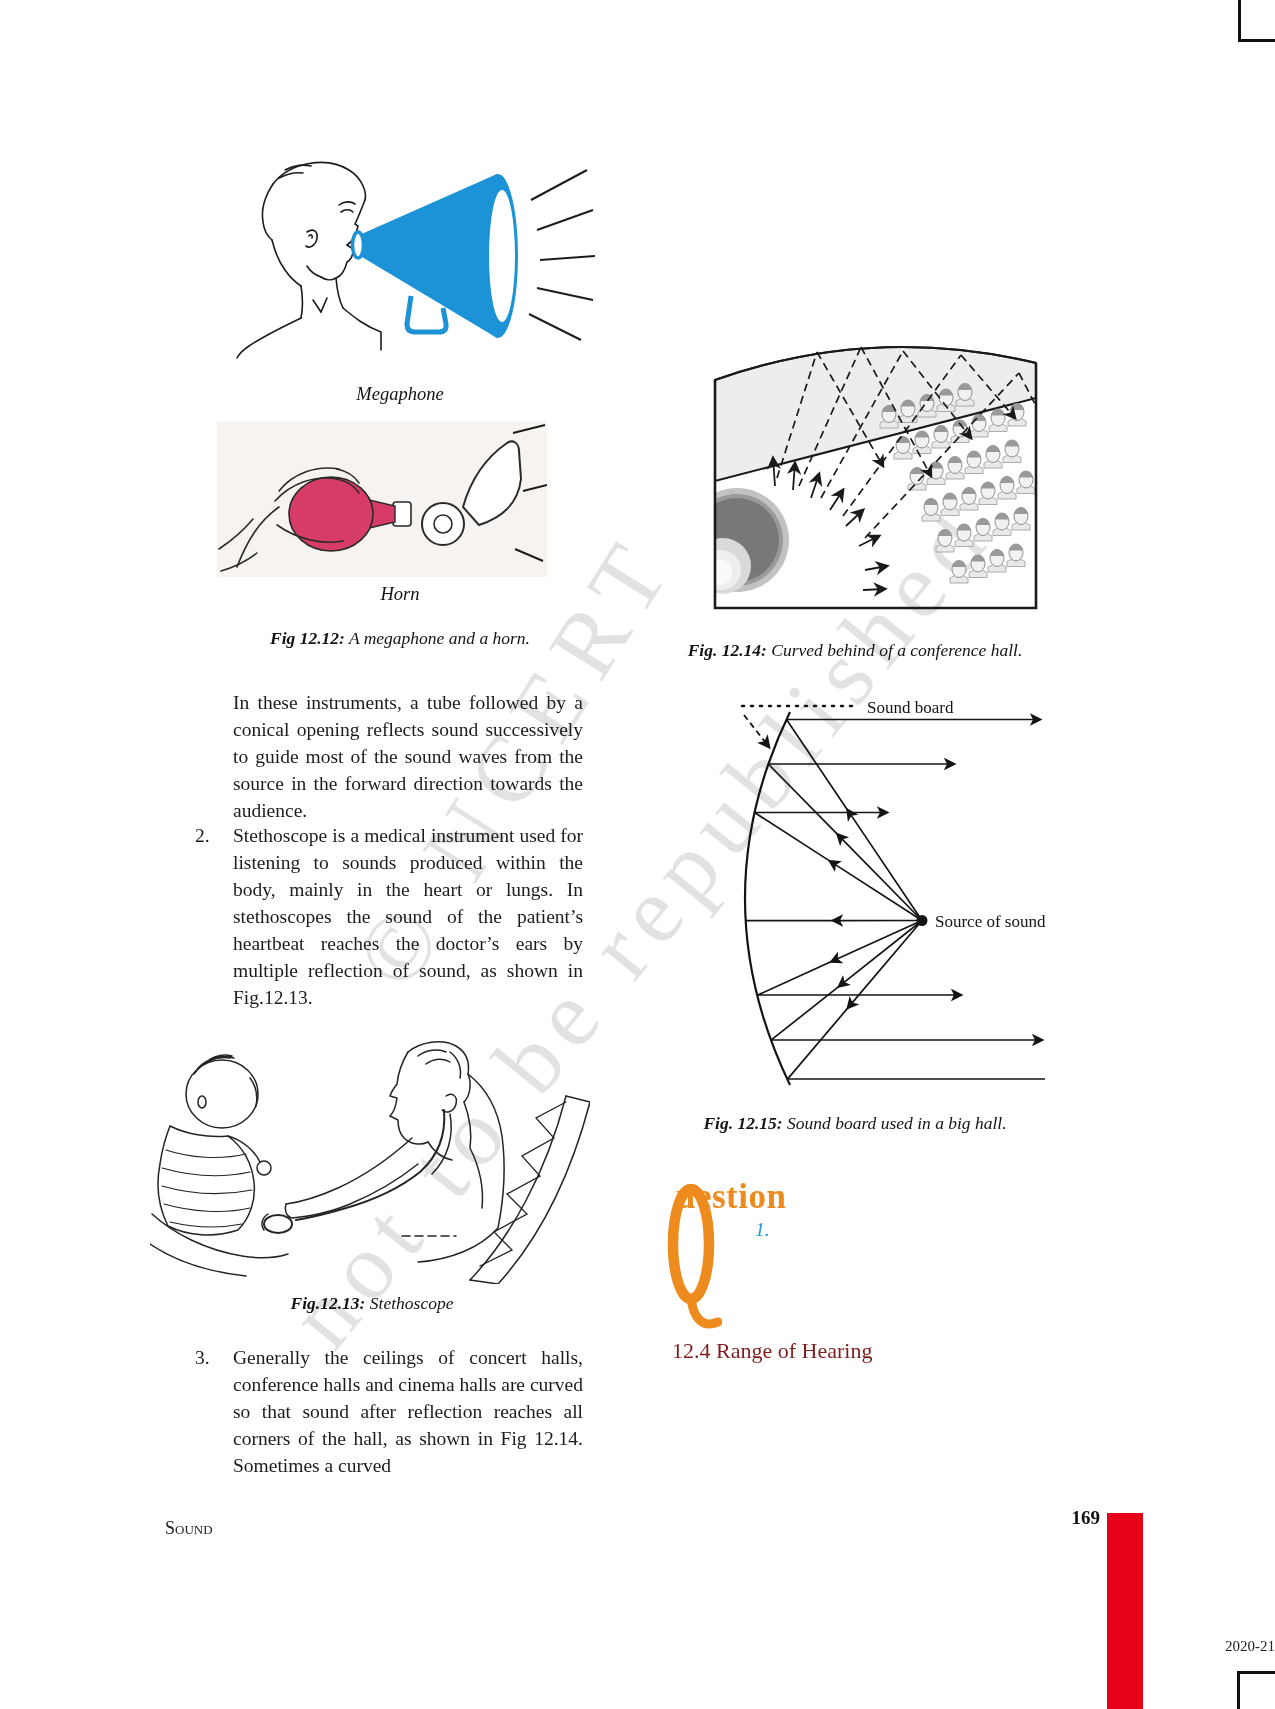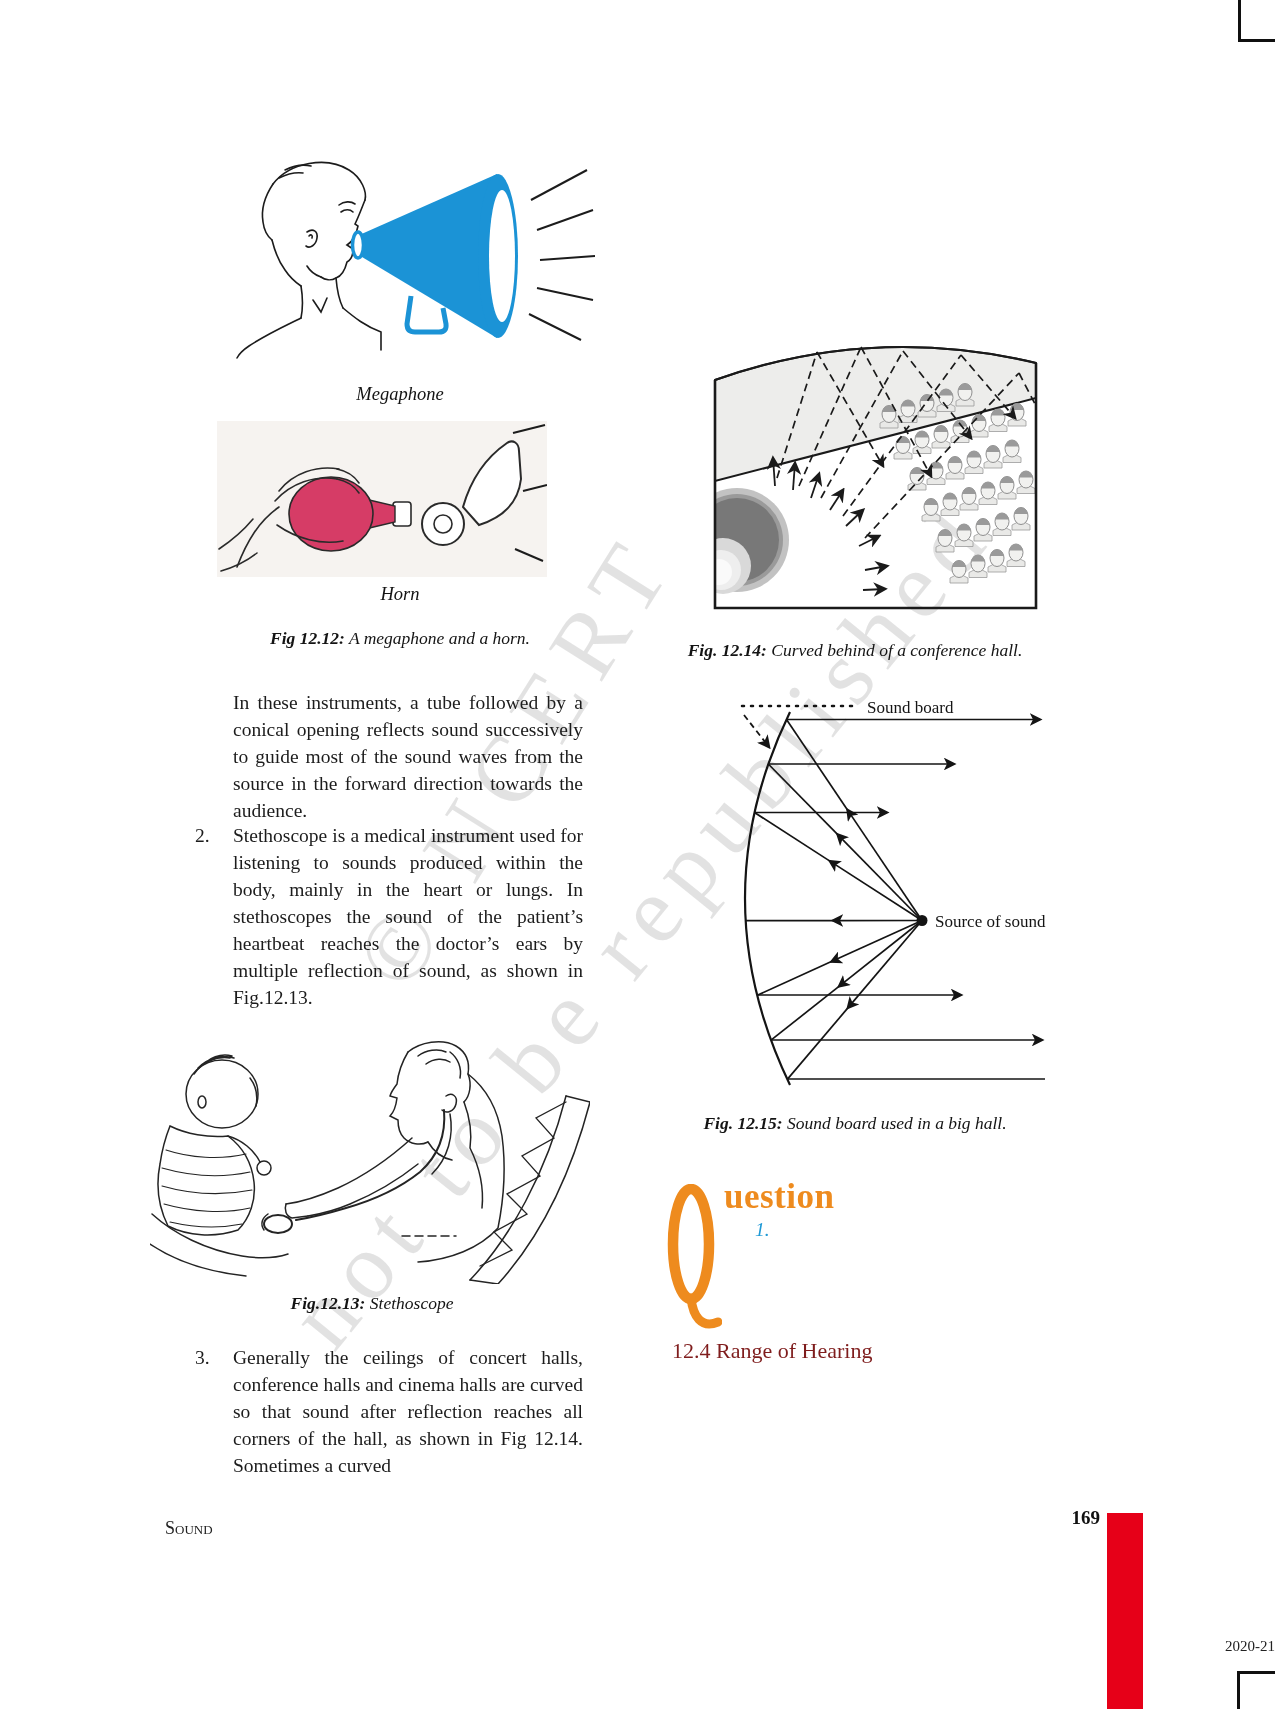--- a/index.html
+++ b/index.html
@@ -291,21 +291,21 @@
   </svg>
 
   <div class="abs caption" style="left:660px;top:1113px;width:390px;">
     <span class="capb">Fig. 12.15:</span><span> Sound board used in a big hall.</span>
   </div>
 
   <svg class="abs" style="left:666px;top:1184px;" width="56" height="152" viewBox="0 0 56 152">
     <ellipse cx="25" cy="60" rx="18" ry="55" fill="none" stroke-width="10.5" stroke="#ee8b1e"></ellipse>
     <path d="M 25,114 C 27,132 35,145 52,138" fill="none" stroke-width="9" stroke-linecap="round" stroke="#ee8b1e"></path>
   </svg>
-  <div class="abs qword" style="left:724px;top:1177px;">uestion</div>
+  <div class="abs qword" style="left:676px;top:1177px;">uestion</div>
   <div class="abs hang" style="left:755px;top:1216px;width:292px;">
     <span class="num qitem" style="flex-basis:30px;">1.</span>
   </div>
 
   <div class="abs sec-head" style="left:672px;top:1338px;">12.4 Range of Hearing</div>
 
   <div class="abs footer-title" style="left:165px;top:1510px;">Sound</div>
   <div class="abs pageno" style="right:175px;top:1507px;">169</div>
   <div class="abs redbar" style="left:1107px;top:1513px;width:36px;height:196px;"></div>
   <div class="abs yearlbl" style="left:0;top:1638px;">2020-21</div>

